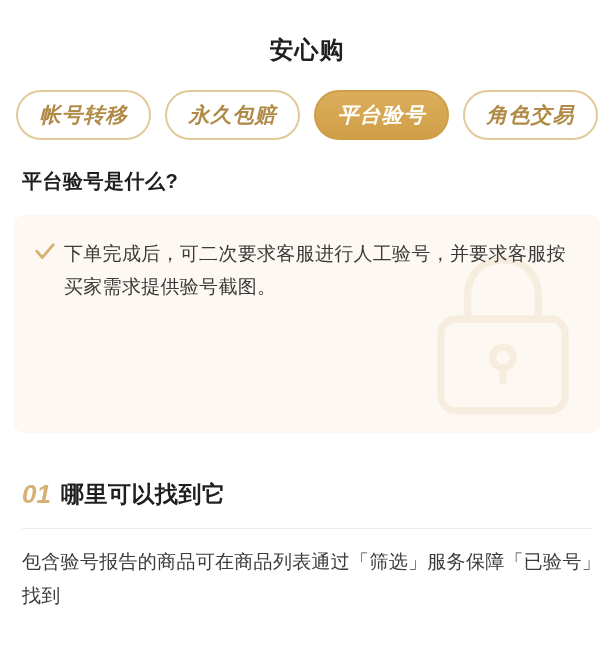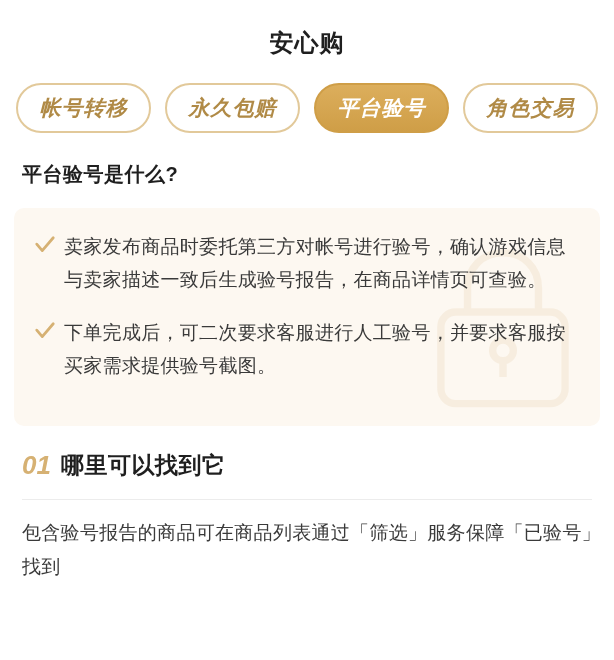--- a/index.html
+++ b/index.html
@@ -19,21 +19,21 @@
     width: 614px;
     height: 660px;
     box-sizing: border-box;
   }
   .page-title {
     text-align: center;
     font-size: 24px;
     font-weight: bold;
     color: #1f1f1f;
     letter-spacing: 1px;
-    padding-top: 27px;
+    padding-top: 34px;
     padding-bottom: 10px;
   }
   .tabs {
     display: flex;
     gap: 14px;
     padding: 14px 16px 10px 16px;
     box-sizing: border-box;
     align-items: center;
     font-style: italic;
   }
@@ -107,20 +107,21 @@
   .bullet-text {
     font-size: 19px;
     line-height: 33px;
     color: #3a3a3a;
     letter-spacing: 0.3px;
   }
   .numbered-heading {
     display: flex;
     align-items: flex-end;
     padding: 24px 22px 0 22px;
+    margin-top: 22px;
   }
   .num {
     font-size: 26px;
     font-weight: bold;
     color: #d6b173;
     font-style: italic;
     margin-right: 10px;
     letter-spacing: 0;
   }
   .num-title {
@@ -160,26 +161,20 @@
 
   <div class="card">
 
     <svg class="lock-watermark" viewBox="0 0 100 115" fill="none" xmlns="http://www.w3.org/2000/svg">
       <rect x="8" y="46" width="84" height="62" rx="10" stroke="#d9b887" stroke-width="5"></rect>
       <path d="M26 46 V30 C26 16 36 6 50 6 C64 6 74 16 74 30 V46" stroke="#d9b887" stroke-width="5" fill="none"></path>
       <circle cx="50" cy="72" r="7" stroke="#d9b887" stroke-width="5"></circle>
       <path d="M50 79 V90" stroke="#d9b887" stroke-width="5"></path>
     </svg>
 
-    <div class="bullet-row">
-      <svg class="check-icon" viewBox="0 0 24 24" fill="none" xmlns="http://www.w3.org/2000/svg">
-        <path d="M3 10 L9 17 L21 3" stroke="#d6b173" stroke-width="3" stroke-linecap="round" stroke-linejoin="round"></path>
-      </svg>
-      <div class="bullet-text">卖家发布商品时委托第三方对帐号进行验号，确认游戏信息与卖家描述一致后生成验号报告，在商品详情页可查验。</div>
-    </div>
 
     <div class="bullet-row">
       <svg class="check-icon" viewBox="0 0 24 24" fill="none" xmlns="http://www.w3.org/2000/svg">
         <path d="M3 10 L9 17 L21 3" stroke="#d6b173" stroke-width="3" stroke-linecap="round" stroke-linejoin="round"></path>
       </svg>
       <div class="bullet-text">下单完成后，可二次要求客服进行人工验号，并要求客服按买家需求提供验号截图。</div>
     </div>
 
   </div>
 

